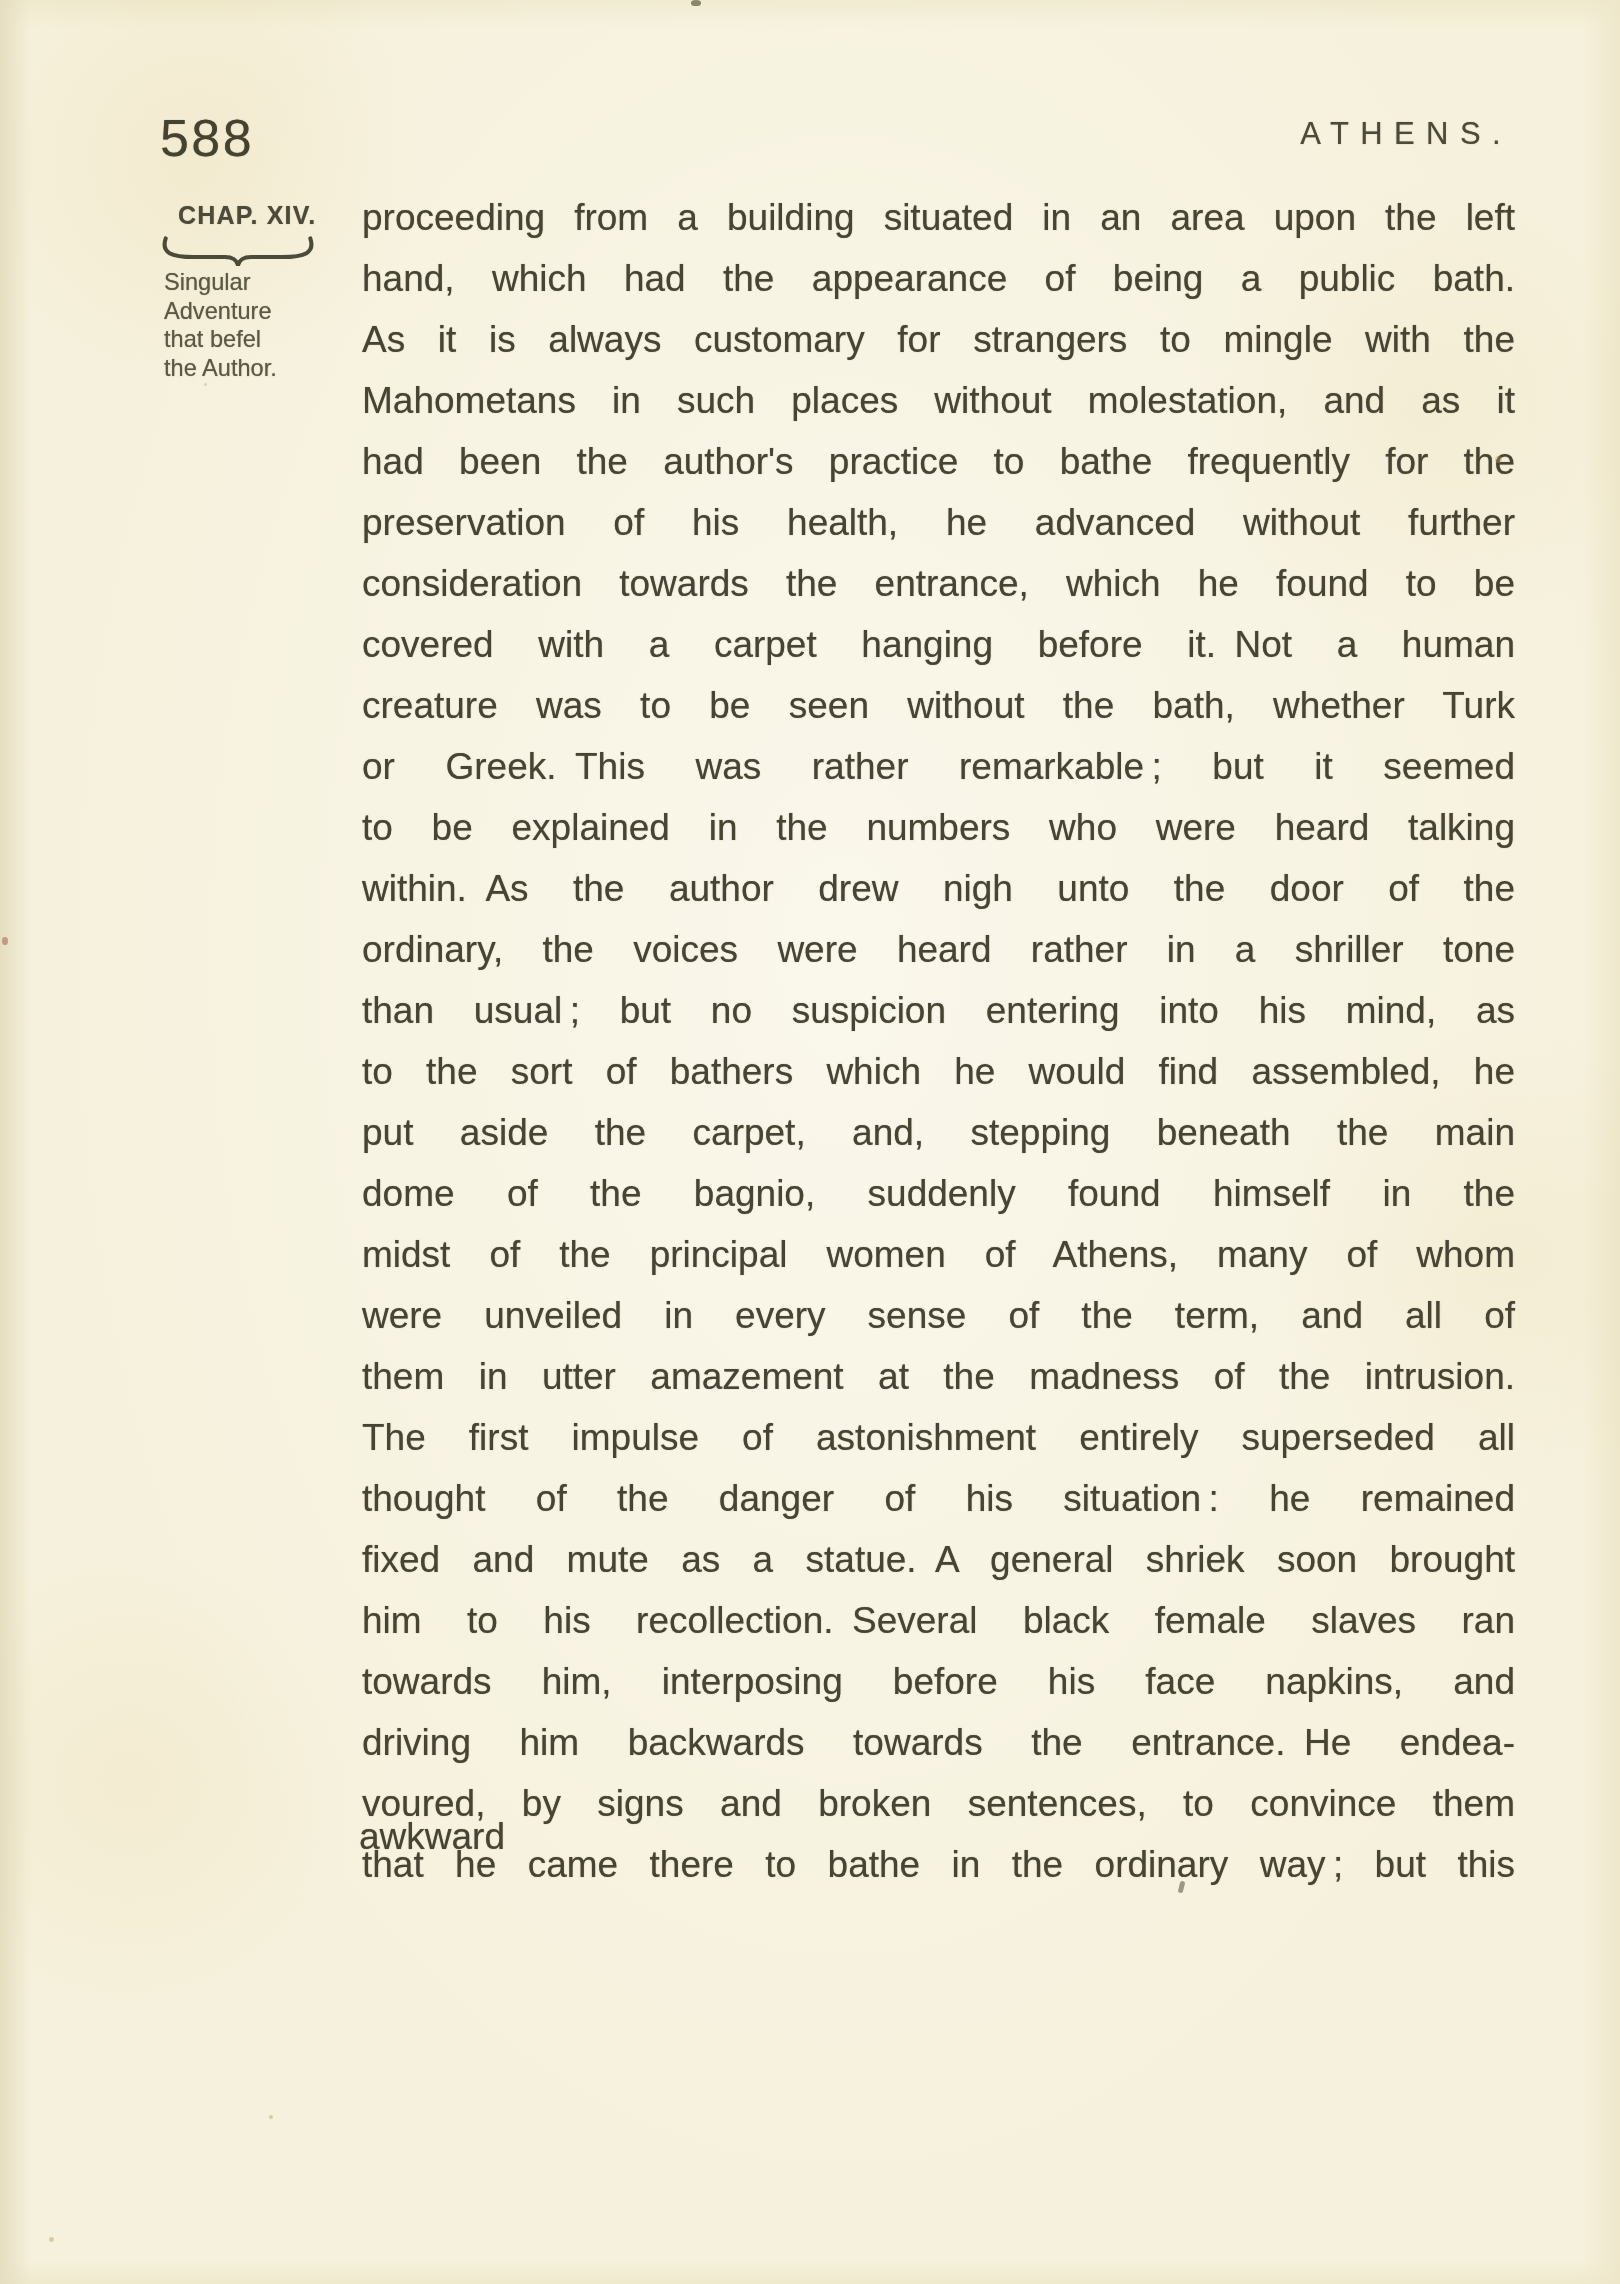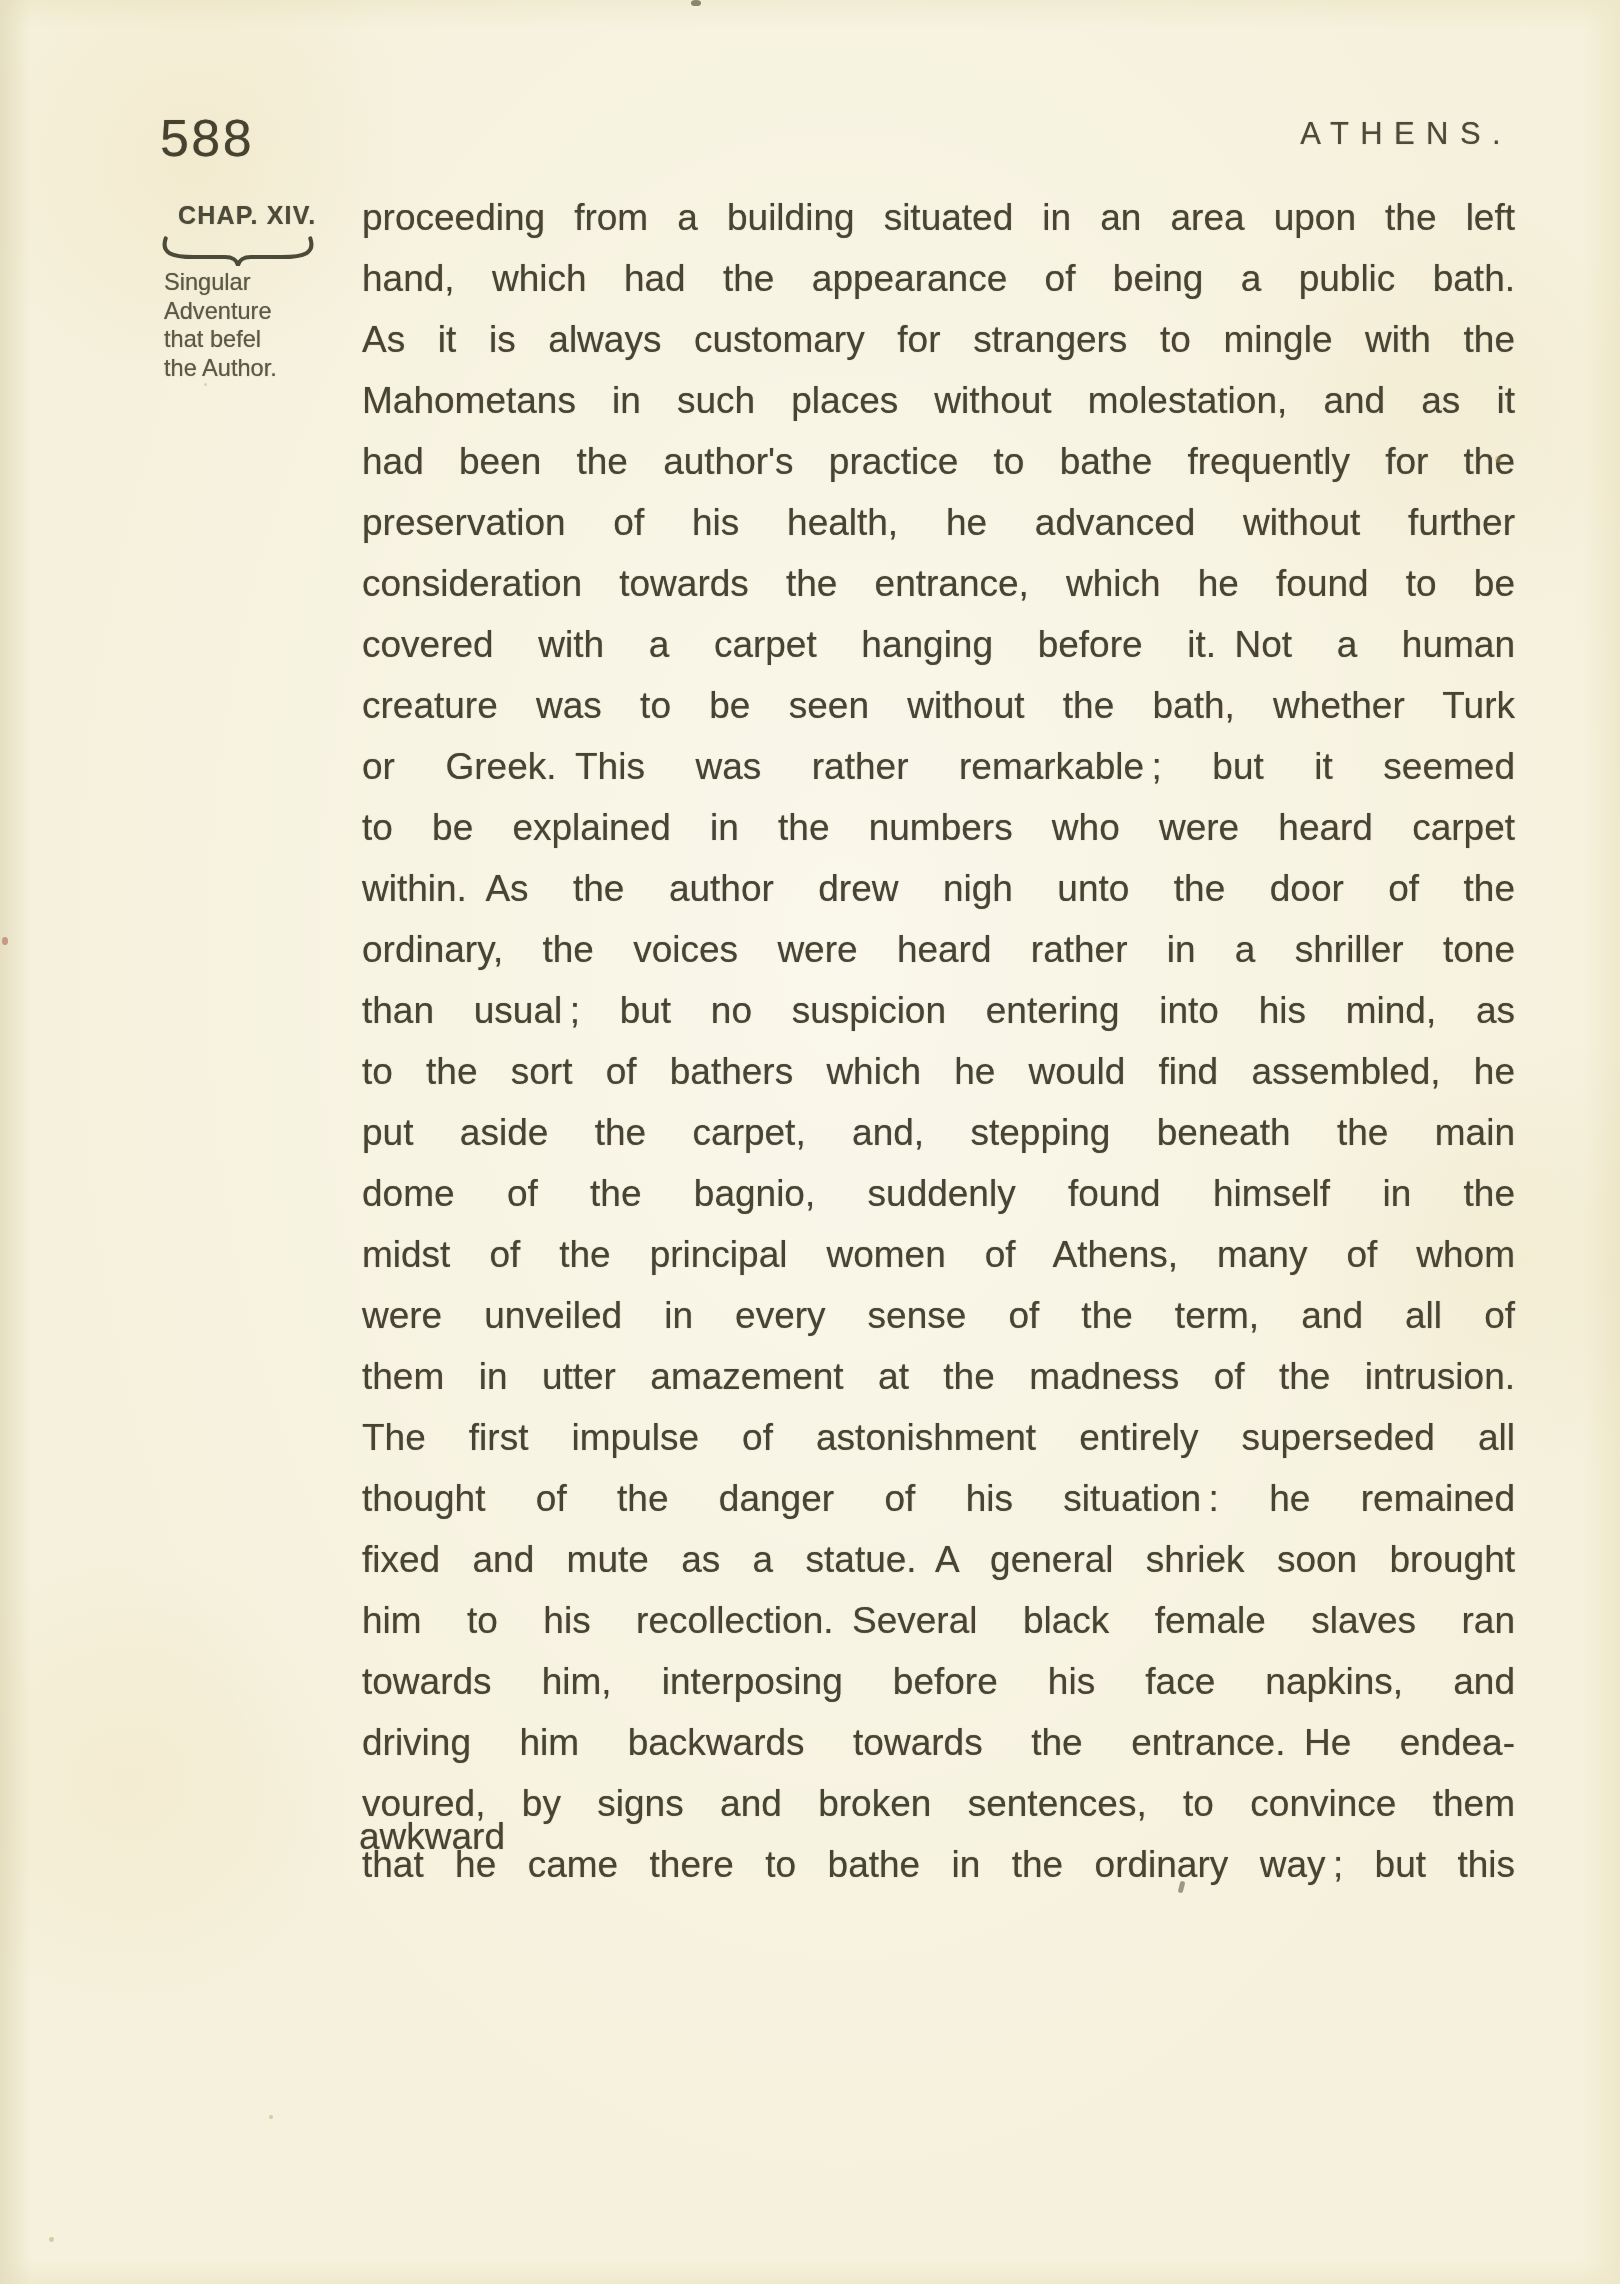--- a/index.html
+++ b/index.html
@@ -92,21 +92,21 @@
       <div class="bline">proceeding from a building situated in an area upon the left</div>
       <div class="bline">hand, which had the appearance of being a public bath.</div>
       <div class="bline">As it is always customary for strangers to mingle with the</div>
       <div class="bline">Mahometans in such places without molestation, and as it</div>
       <div class="bline">had been the author's practice to bathe frequently for the</div>
       <div class="bline">preservation of his health, he advanced without further</div>
       <div class="bline">consideration towards the entrance, which he found to be</div>
       <div class="bline">covered with a carpet hanging before it. Not a human</div>
       <div class="bline">creature was to be seen without the bath, whether Turk</div>
       <div class="bline">or Greek. This was rather remarkable ; but it seemed</div>
-      <div class="bline">to be explained in the numbers who were heard carpet</div>
+      <div class="bline">to be explained in the numbers who were heard talking</div>
       <div class="bline">within. As the author drew nigh unto the door of the</div>
       <div class="bline">ordinary, the voices were heard rather in a shriller tone</div>
       <div class="bline">than usual ; but no suspicion entering into his mind, as</div>
       <div class="bline">to the sort of bathers which he would find assembled, he</div>
       <div class="bline">put aside the carpet, and, stepping beneath the main</div>
       <div class="bline">dome of the bagnio, suddenly found himself in the</div>
       <div class="bline">midst of the principal women of Athens, many of whom</div>
       <div class="bline">were unveiled in every sense of the term, and all of</div>
       <div class="bline">them in utter amazement at the madness of the intrusion.</div>
       <div class="bline">The first impulse of astonishment entirely superseded all</div>

